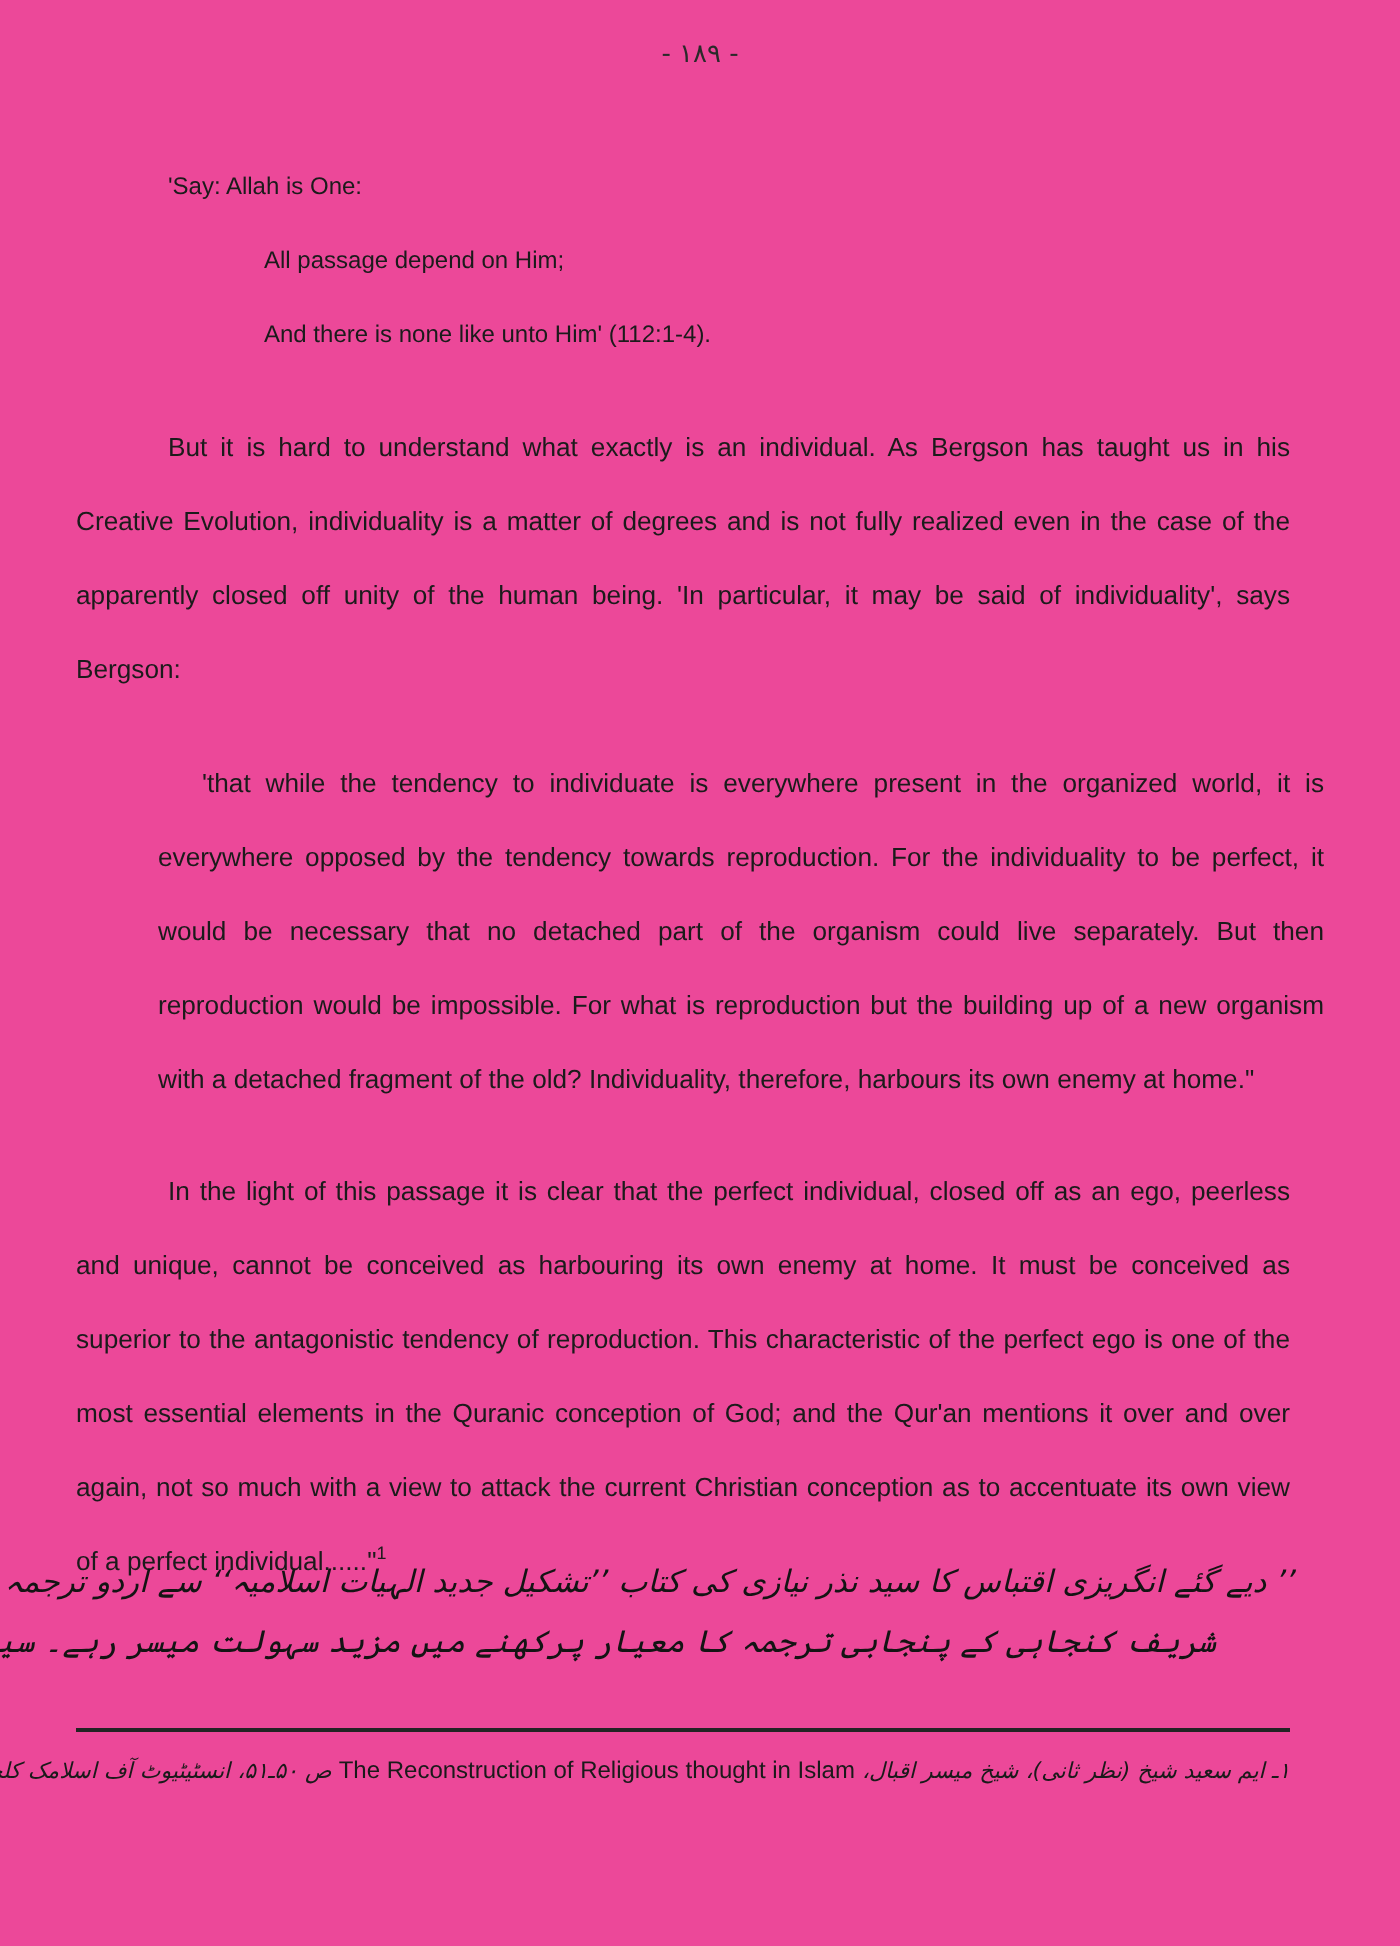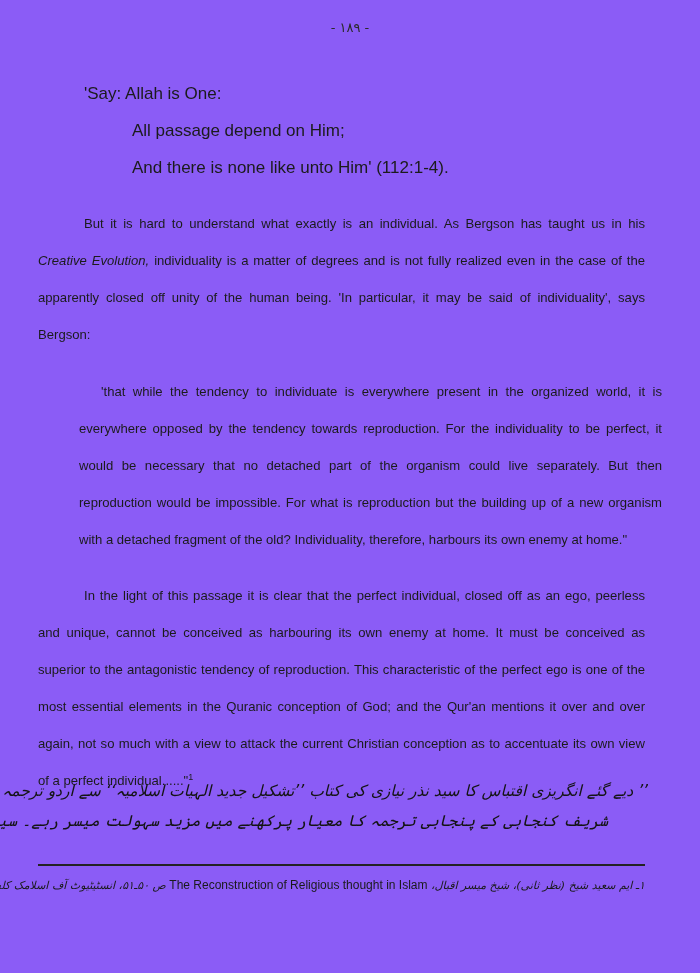--- a/index.html
+++ b/index.html
@@ -4,21 +4,21 @@
 <style>
   html, body {
     margin: 0;
     padding: 0;
     background: #ffffff;
   }
   .page {
     position: relative;
     width: 700px;
     height: 973px;
-    background: #8b5cf6;
+    background: #ec4899;
     overflow: hidden;
     font-family: "Liberation Sans", sans-serif;
     color: #1d1d1d;
     -webkit-font-smoothing: antialiased;
   }
 
   
   .page-number {
     position: absolute;
     top: 20px;
@@ -46,26 +46,26 @@
     text-align: justify;
     text-justify: inter-word;
     color: #1b1b1b;
   }
   p.para.indented {
     text-indent: 46px;
   }
   p.para.gap-before {
     margin-top: 19px;
   }
-  .ital { font-style: italic; }
+  .ital { }
 
   
   .quote-block {
     margin-top: 20px;
-    font-size: 17px;
+    font-size: 12px;
     line-height: 37px;
     color: #1b1b1b;
   }
   .q-line { white-space: nowrap; }
   .q-l1 { padding-left: 46px; }
   .q-l2 { padding-left: 94px; }
   .q-l3 { padding-left: 46px; }
   .q-l4 { padding-left: 94px; }
 
   

